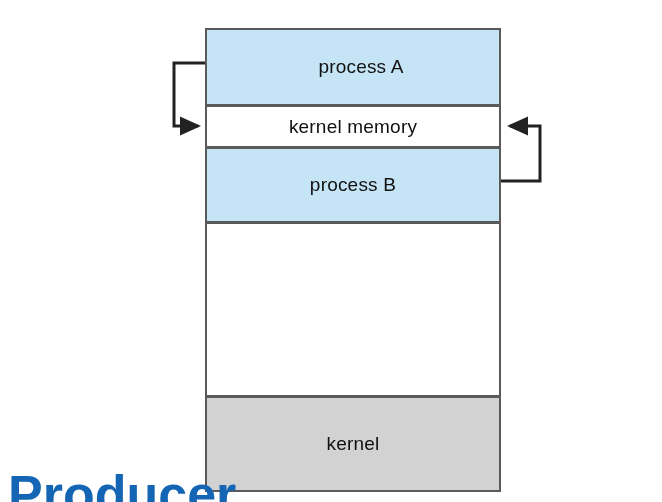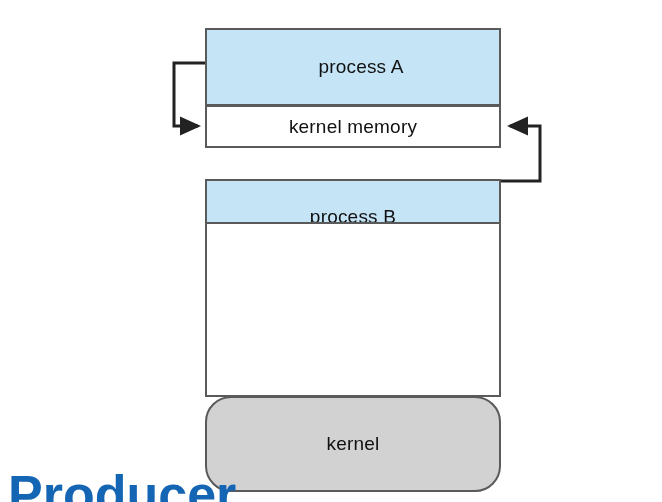--- a/index.html
+++ b/index.html
@@ -53,32 +53,30 @@
   }
   .box-shared {
     top: 77px;
     height: 43px;
     background: #ffffff;
   }
   .box-process-b {
     top: 119px;
     height: 76px;
     background: #c5e4f5;
-    margin-top: 32px;
   }
   .box-empty {
     top: 194px;
     height: 175px;
     background: #ffffff;
   }
   .box-kernel {
     top: 368px;
     height: 96px;
     background: #d2d2d2;
-    border-radius: 26px;
   }
 
   
   #arrow-layer {
     position: absolute;
     left: 0; top: 0;
     width: 662px;
     height: 502px;
     pointer-events: none;
   }

